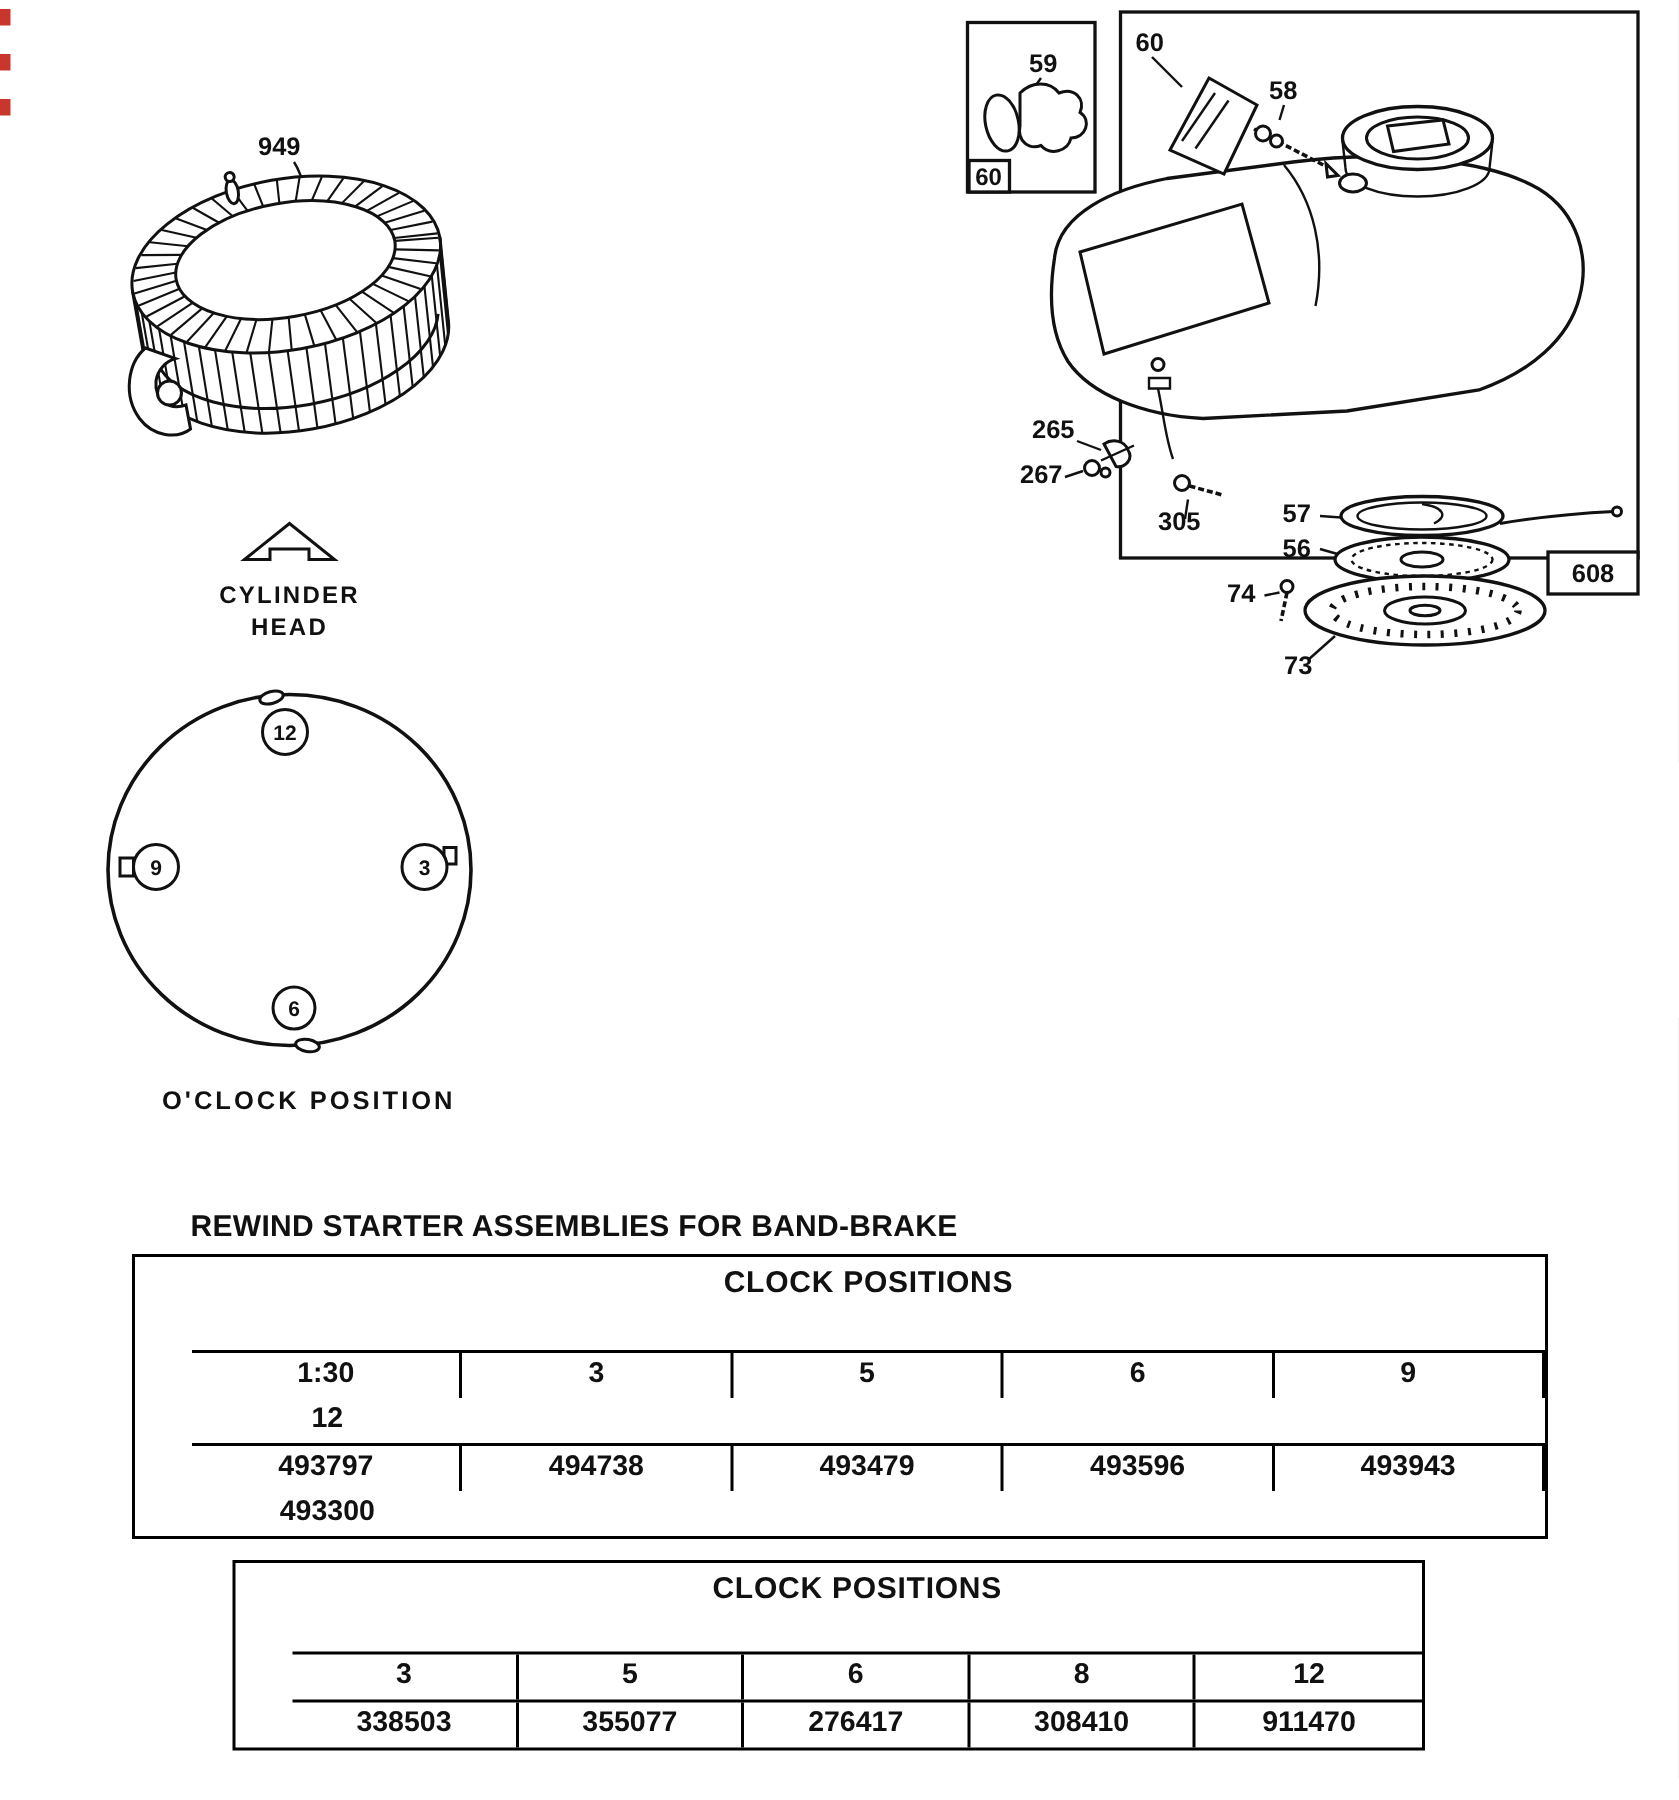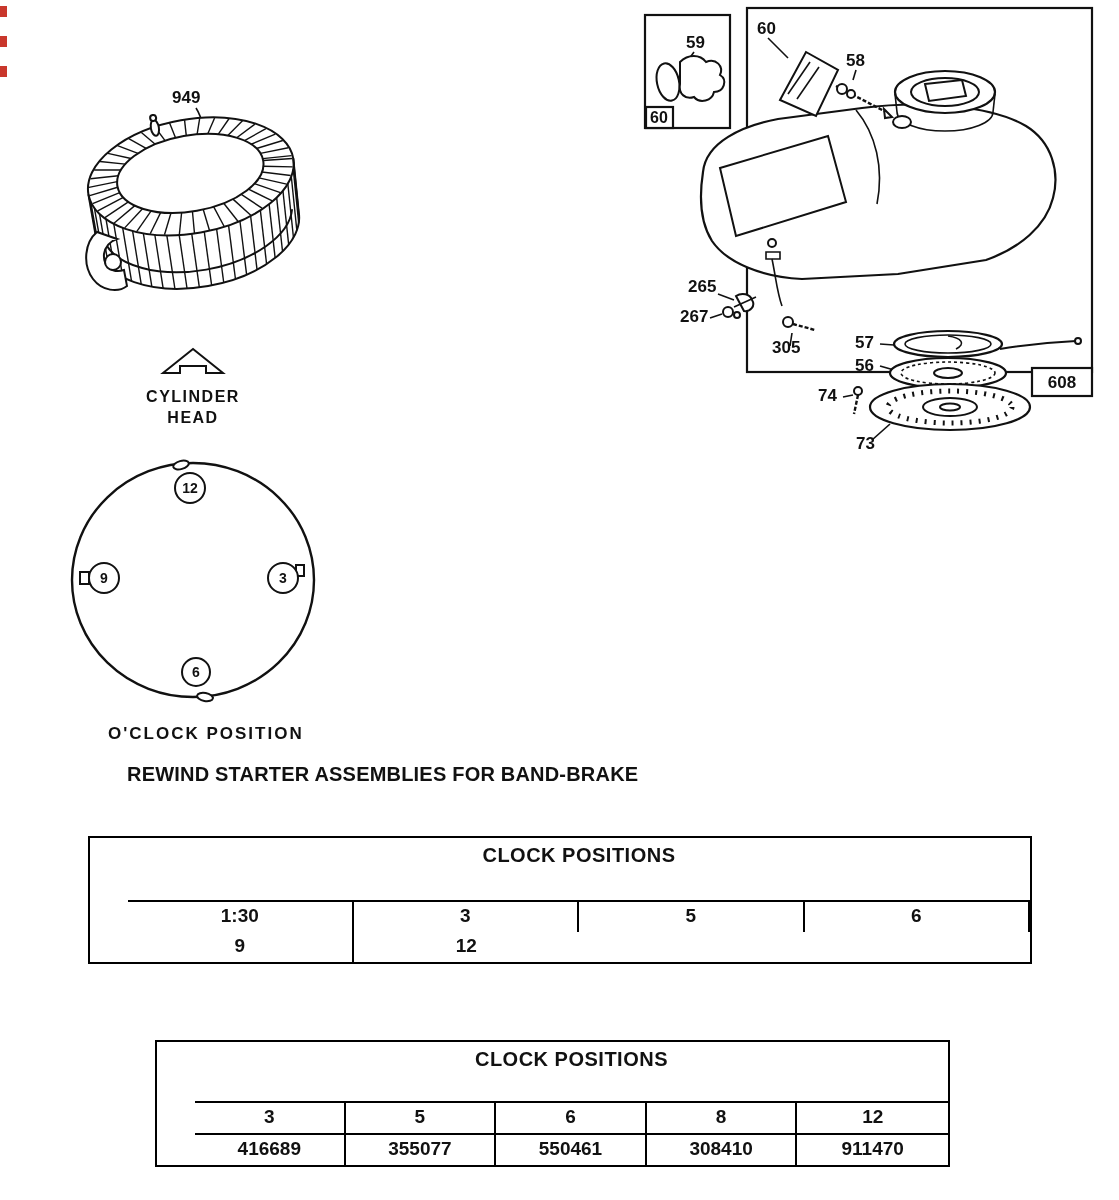--- a/index.html
+++ b/index.html
@@ -37,21 +37,21 @@
   .ptable { position: absolute; border: 2px solid #000; background: #fff; padding-left: 38px; }
   .ptable .thead {
     text-align: center;
     font: 700 20px "Liberation Sans", sans-serif;
     letter-spacing: .5px;
     border-bottom: 2px solid #000;
   }
   .t1 .thead { padding: 6px 0 33px; }
   .t2 .thead { padding: 6px 0 30px; }
   .prow { display: grid; }
-  .cols6 { grid-template-columns: repeat(4, 1fr); }
+  .cols6 { grid-template-columns: repeat(5, 1fr); }
   .cols5 { grid-template-columns: repeat(5, 1fr); }
   .prow + .prow { border-top: 2px solid #000; }
   .cell {
     text-align: center;
     font: 700 19px "Liberation Sans", sans-serif;
     padding: 3px 0 5px;
     border-right: 2px solid #000;
   }
   .cell:last-child { border-right: none; }
 
@@ -265,46 +265,54 @@
       <ellipse class="shape" cx="950" cy="407" rx="27" ry="9"></ellipse>
       <ellipse class="shape" cx="950" cy="407" rx="10" ry="3.5"></ellipse>
       <text class="lbl" x="856" y="449">73</text>
       <path class="ln" d="M872,440 L890,424"></path>
 
       <rect class="boxw" x="1032" y="368" width="60" height="28"></rect>
       <text class="lbl" x="1062" y="388" text-anchor="middle">608</text>
     </g>
   </svg>
 
-  <div class="tbl-title" style="left:127px; top:763px">REWIND STARTER ASSEMBLIES FOR BAND-BRAKE</div>
+  <div class="tbl-title" style="left:127px; top:807px">REWIND STARTER ASSEMBLIES FOR BAND-BRAKE</div>
 
   <div class="ptable t1" style="left:88px; top:836px; width:944px">
     <div class="thead">CLOCK POSITIONS</div>
     <div class="prow cols6">
       <div class="cell">1:30</div>
       <div class="cell">3</div>
       <div class="cell">5</div>
       <div class="cell">6</div>
       <div class="cell">9</div>
       <div class="cell">12</div>
     </div>
+    <div class="prow cols6">
+      <div class="cell">493797</div>
+      <div class="cell">494738</div>
+      <div class="cell">493479</div>
+      <div class="cell">493596</div>
+      <div class="cell">493943</div>
+      <div class="cell">493300</div>
+    </div>
   </div>
 
 
   <div class="ptable t2" style="left:155px; top:1040px; width:795px">
     <div class="thead">CLOCK POSITIONS</div>
     <div class="prow cols5">
       <div class="cell">3</div>
       <div class="cell">5</div>
       <div class="cell">6</div>
       <div class="cell">8</div>
       <div class="cell">12</div>
     </div>
     <div class="prow cols5">
-      <div class="cell">416689</div>
+      <div class="cell">338503</div>
       <div class="cell">355077</div>
-      <div class="cell">550461</div>
+      <div class="cell">276417</div>
       <div class="cell">308410</div>
       <div class="cell">911470</div>
     </div>
   </div>
 
 </div>
 
 </body></html>

